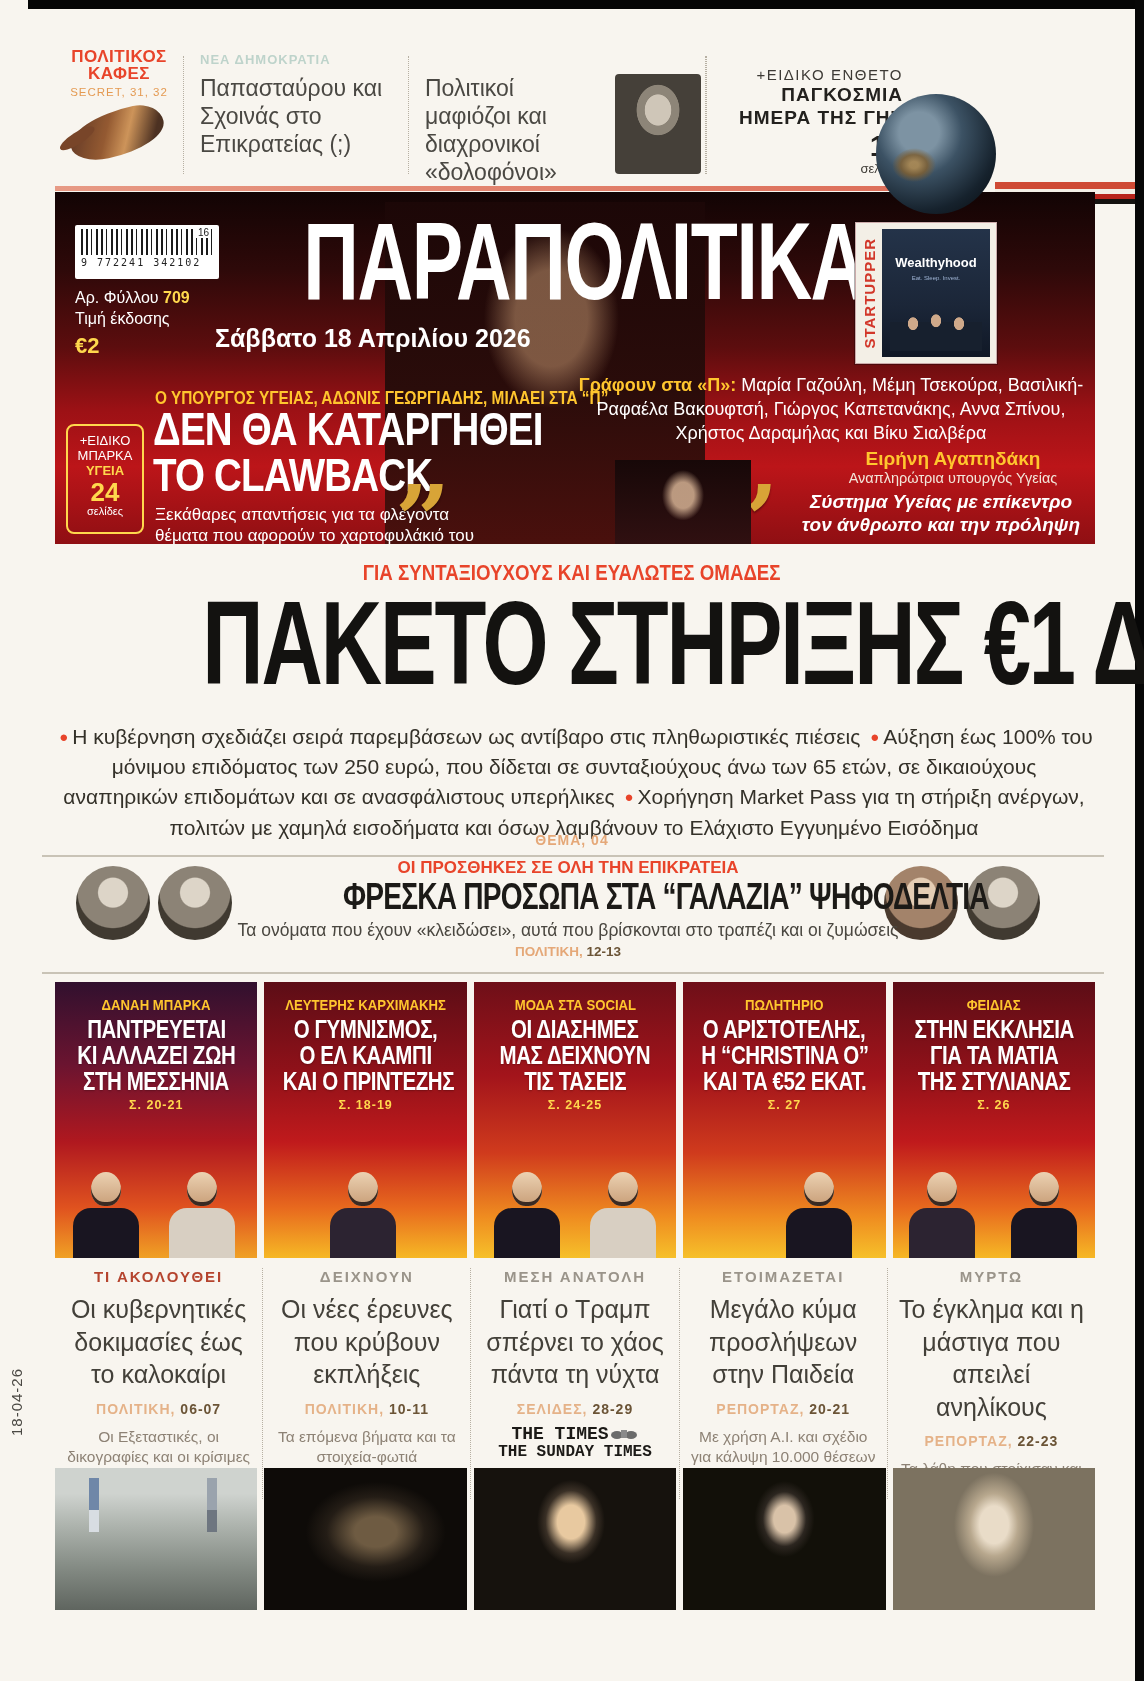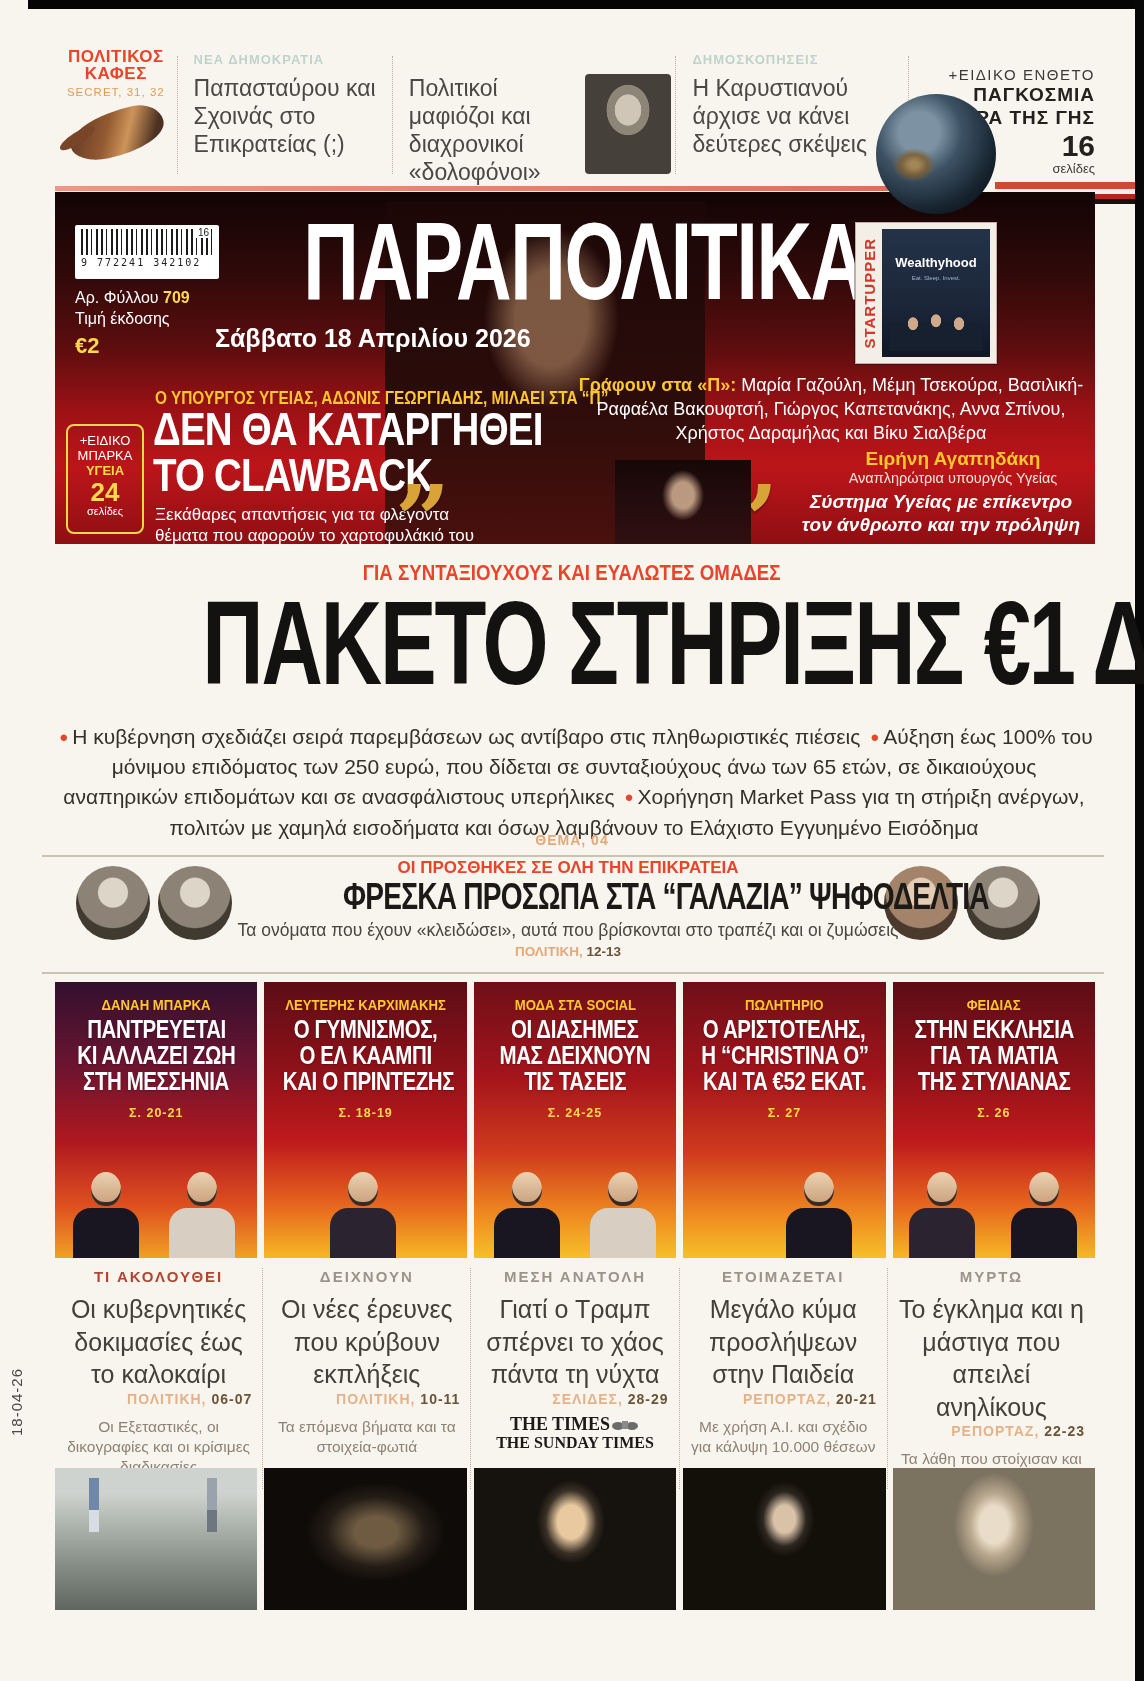--- a/index.html
+++ b/index.html
@@ -129,39 +129,39 @@
   .panels{left:55px;top:982px;width:1040px;height:276px;display:flex;gap:7px;}
   .panel{flex:1;position:relative;overflow:hidden;color:#fff;text-align:center;}
   .panel.g1{background:linear-gradient(180deg,#31102e 0%,#6b1430 30%,#b0181f 58%,#e0531f 82%,#f0a125 100%);}
   .panel.g2{background:linear-gradient(180deg,#5c0d16 0%,#8f1119 32%,#c01a1c 58%,#e86a1e 82%,#f6b825 100%);text-align:center;}
   .panel.g3{background:linear-gradient(180deg,#6e0f18 0%,#a3141b 34%,#d03b1d 62%,#ef8c20 85%,#f6c02a 100%);}
   .pn-kicker{margin-top:14px;color:#ffc62e;font-weight:bold;font-size:15.5px;}
   .pn-kicker .cx{transform:scaleX(.85);}
   .pn-head{margin-top:3px;font-weight:700;font-size:25px;line-height:1.03;letter-spacing:-.5px;
      text-shadow:0 1px 2px rgba(0,0,0,.25);}
   .pn-head .cx{transform:scaleX(.82);}
-  .pn-ref{margin-top:12px;color:#ffd84d;font-weight:bold;font-size:12.5px;letter-spacing:1px;}
+  .pn-ref{margin-top:4px;color:#ffd84d;font-weight:bold;font-size:12.5px;letter-spacing:1px;}
   .pn-photo{position:absolute;left:0;right:0;bottom:0;height:112px;}
   .fig{position:absolute;bottom:0;width:66px;height:86px;}
   .fig .head{width:30px;height:34px;border-radius:50% 50% 46% 46%;margin:0 auto;
      background:linear-gradient(180deg,#ecd2b2,#c89e78);box-shadow:0 -4px 0 0 #3a2a22 inset;}
   .fig .body{width:66px;height:50px;border-radius:18px 18px 0 0;margin-top:2px;background:#2c2331;}
   .fig.dark .body{background:#191521;} .fig.lite .body{background:#d8cfc2;}
 
   
   .botcols{left:55px;top:1268px;width:1040px;display:flex;}
   .bc{flex:1;text-align:center;padding:0 10px;position:relative;}
   .bc + .bc{border-left:1px dotted #b7b0a3;}
   .bc-kicker{font-size:15px;font-weight:bold;letter-spacing:2px;color:#9a948a;}
   .bc-kicker.red{color:#b5442e;}
   .bc-head{margin-top:8px;font-size:25px;line-height:1.3;color:#434039;}
-  .bc-ref{font-size:14px;font-weight:bold;letter-spacing:1px;text-align:right;}
+  .bc-ref{margin-top:10px;font-size:14px;font-weight:bold;letter-spacing:1px;}
   .bc-ref .sect{color:#e5b288;} .bc-ref .pgs{color:#6b5436;}
   .bc-note{margin-top:10px;font-size:15.5px;line-height:1.3;color:#8d8275;}
-  .times{margin-top:8px;color:#1c1a17;font-family:Liberation Serif, serif;font-weight:bold;line-height:1.1;}
+  .times{margin-top:8px;color:#1c1a17;font-family:Liberation Mono, monospace;font-weight:bold;line-height:1.1;}
   .times .t1{font-size:18px;} .times .t2{font-size:16px;}
   .crest{display:inline-block;width:30px;height:12px;vertical-align:-1px;}
 
   
   .botphotos{left:55px;top:1468px;width:1040px;height:142px;display:flex;gap:7px;}
   .bp{flex:1;}
   .bp1{background:linear-gradient(180deg,#cfd3cf 0 18%,#aeb4ae 40%,#848b84 70%,#5f655f 100%);position:relative;}
   .bp1::before,.bp1::after{content:"";position:absolute;top:10px;width:10px;height:54px;}
   .bp1::before{left:34px;background:linear-gradient(180deg,#6f87a8 0 60%,#d8dde2 60%);}
   .bp1::after{right:40px;background:linear-gradient(180deg,#9aa3ad 0 60%,#6e7680 60%);}
@@ -194,24 +194,20 @@
       <div class="ghost-kicker">ΝΕΑ ΔΗΜΟΚΡΑΤΙΑ</div>
       <div class="ts-head">Παπασταύρου και Σχοινάς στο Επικρατείας (;)</div>
     </div>
     <div class="ts-sep"></div>
     <div class="ts-item" style="width:268px;">
       <div class="ghost-kicker"></div>
       <div class="ts-head" style="width:168px;">Πολιτικοί μαφιόζοι και διαχρονικοί «δολοφόνοι»</div>
       <div class="ts-photo"></div>
     </div>
     <div class="ts-sep"></div>
-    <div class="ts-item" style="width:214px;">
-      <div class="ghost-kicker">ΔΗΜΟΣΚΟΠΗΣΕΙΣ</div>
-      <div class="ts-head">Η Καρυστιανού άρχισε να κάνει δεύτερες σκέψεις</div>
-    </div>
     <div class="ts-sep"></div>
     <div class="promo">
       <div class="promo-l1">+ΕΙΔΙΚΟ ΕΝΘΕΤΟ</div>
       <div class="promo-l2">ΠΑΓΚΟΣΜΙΑ</div>
       <div class="promo-l2">ΗΜΕΡΑ ΤΗΣ ΓΗΣ</div>
       <div class="promo-num">16</div>
       <div class="promo-pages">σελίδες</div>
     </div>
   </div>
   <div class="abs strip-line"></div>

